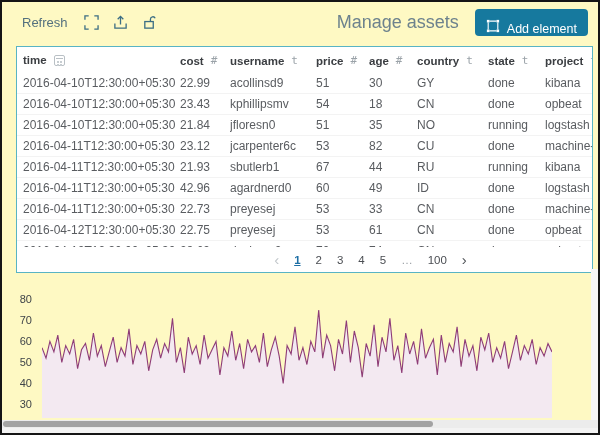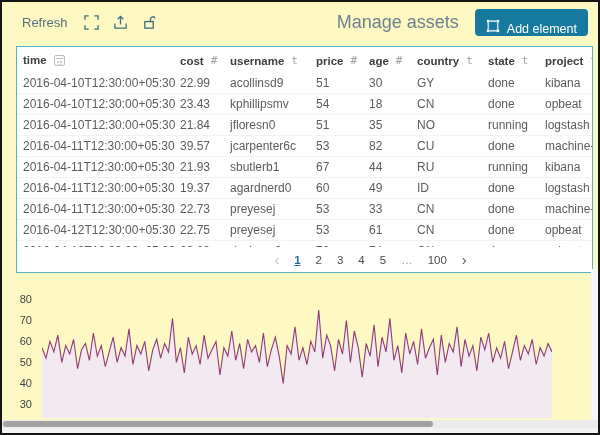--- a/index.html
+++ b/index.html
@@ -169,41 +169,41 @@
           <div>21.84</div>
           <div>jfloresn0</div>
           <div>51</div>
           <div>35</div>
           <div>NO</div>
           <div>running</div>
           <div>logstash</div>
         </div>
         <div class="t-grid t-row">
           <div>2016-04-11T12:30:00+05:30</div>
-          <div>39.57</div>
+          <div>23.12</div>
           <div>jcarpenter6c</div>
           <div>53</div>
           <div>82</div>
           <div>CU</div>
           <div>done</div>
           <div>machine-l</div>
         </div>
         <div class="t-grid t-row">
           <div>2016-04-11T12:30:00+05:30</div>
           <div>21.93</div>
           <div>sbutlerb1</div>
           <div>67</div>
           <div>44</div>
           <div>RU</div>
           <div>running</div>
           <div>kibana</div>
         </div>
         <div class="t-grid t-row">
           <div>2016-04-11T12:30:00+05:30</div>
-          <div>19.37</div>
+          <div>42.96</div>
           <div>agardnerd0</div>
           <div>60</div>
           <div>49</div>
           <div>ID</div>
           <div>done</div>
           <div>logstash</div>
         </div>
         <div class="t-grid t-row">
           <div>2016-04-11T12:30:00+05:30</div>
           <div>22.73</div>

